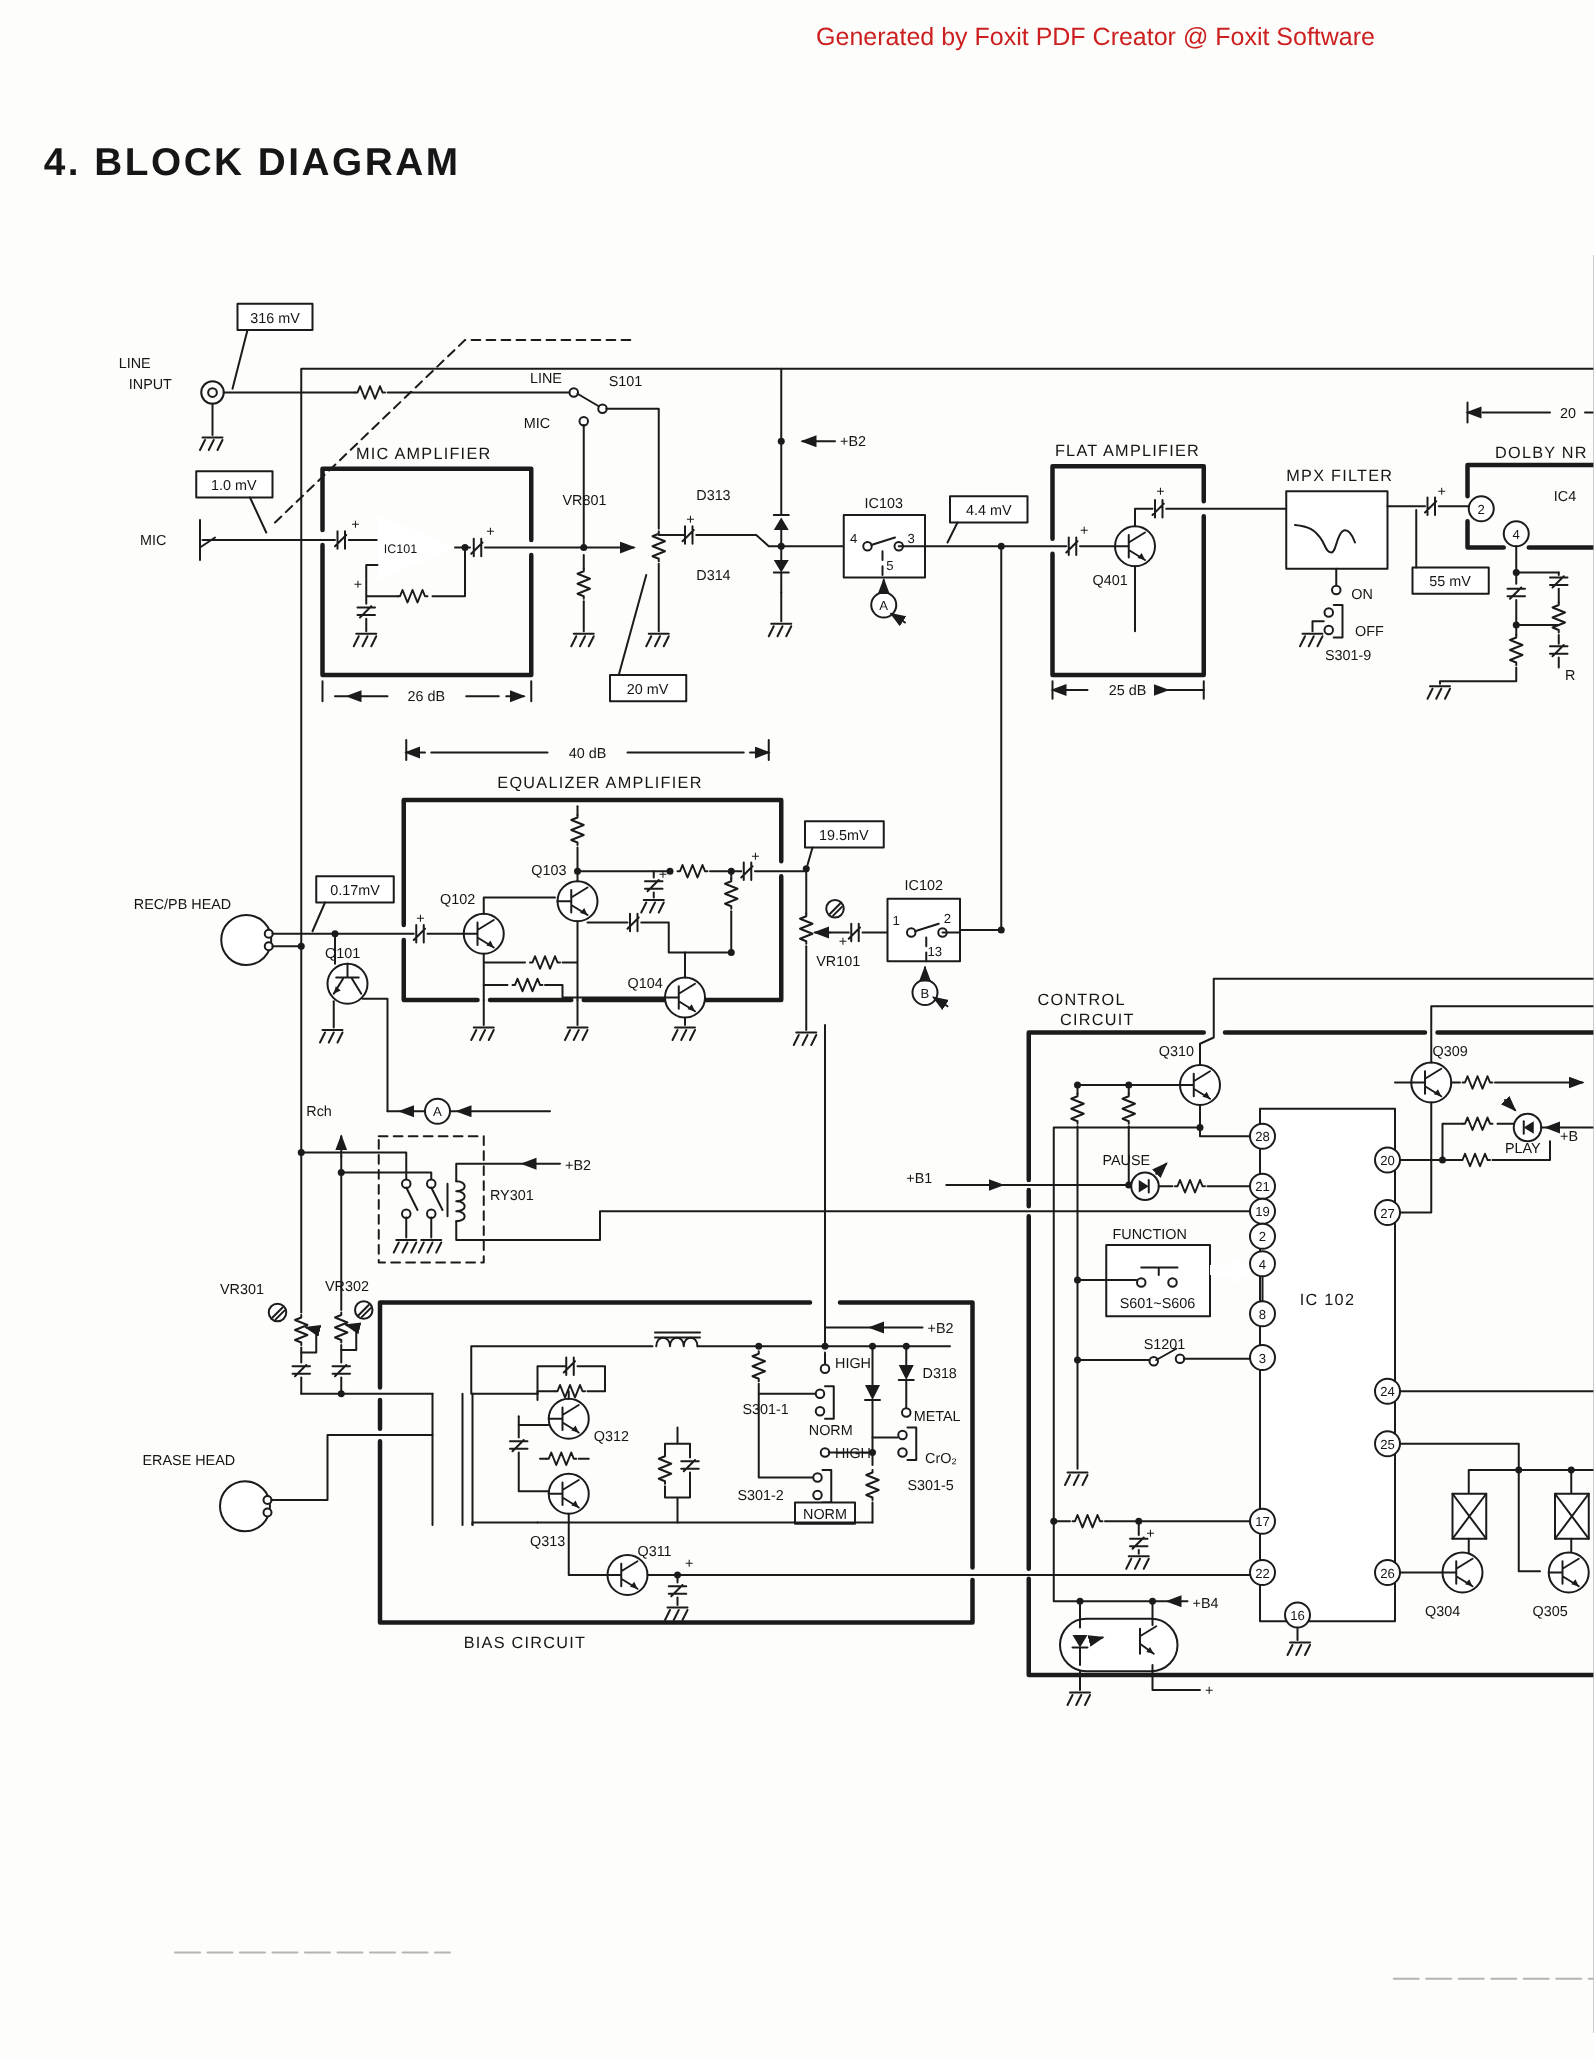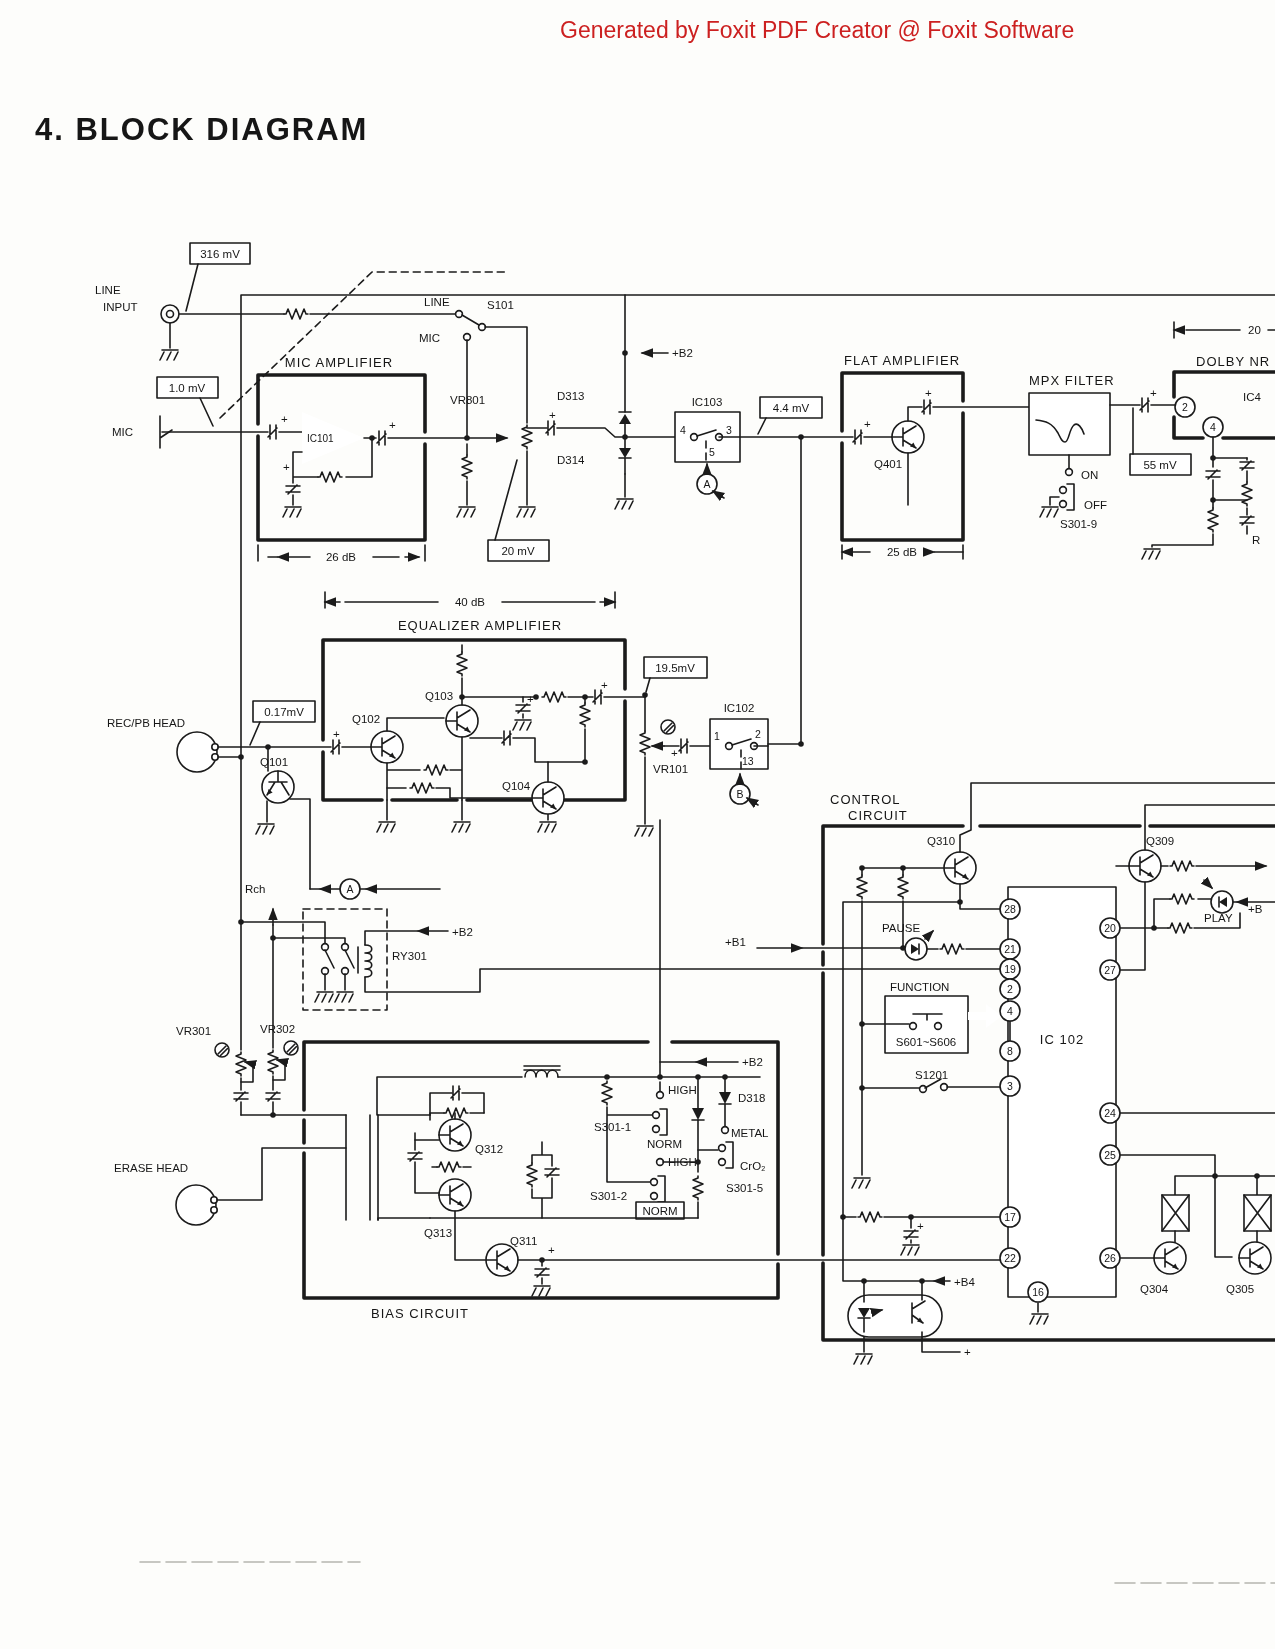--- a/index.html
+++ b/index.html
@@ -1,18 +1,18 @@
 <!DOCTYPE html>
 <html><head>
 <meta charset="utf-8">
 <style>
   html,body{margin:0;padding:0;background:#888;}
   .page{position:relative;width:1275px;height:1649px;background:#fdfdfb;margin:0 auto;overflow:hidden;
         font-family:"Liberation Sans",sans-serif;}
-  .hdr{position:absolute;left:560px;width:540px;text-align:left;font-size:23px;line-height:21px;}
+  .hdr{position:absolute;left:560px;width:540px;text-align:right;font-size:20px;line-height:21px;}
   .hdr1{top:20px;color:#cc2020;}
   .hdr2{top:42px;color:#2424bb;}
   .title{position:absolute;left:35px;top:112px;font-size:31px;font-weight:bold;color:#161616;letter-spacing:2px;}
   svg{position:absolute;left:0;top:0;}
   svg path,svg line,svg polyline,svg rect,svg circle,svg ellipse{stroke:#1b1b1b;fill:none;stroke-width:1.6;stroke-linecap:round;stroke-linejoin:round;}
   .tk{stroke-width:3.6;}
   .dsh{stroke-dasharray:7 5;}
   .pc{fill:#fff;}
   .dt{fill:#1b1b1b;stroke:none;}
   .f{fill:#1b1b1b;stroke:none;}

